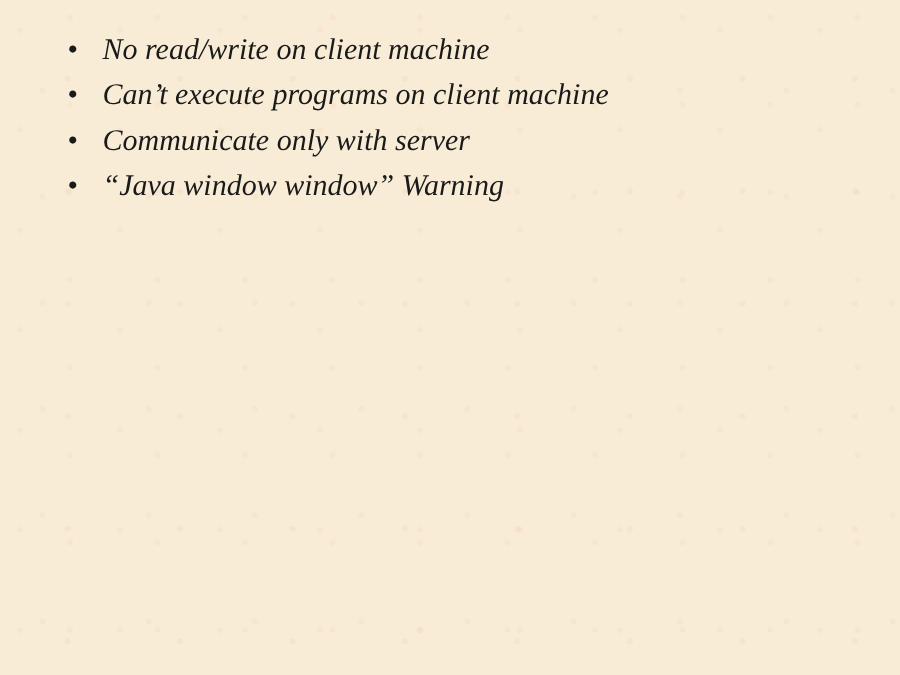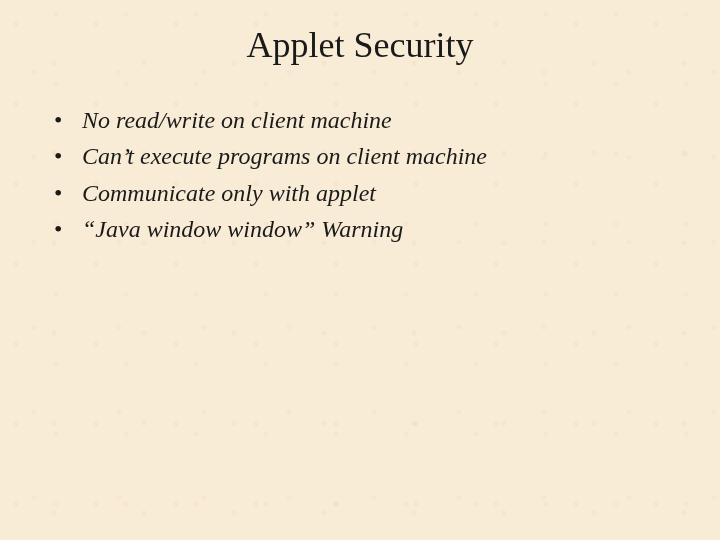--- a/index.html
+++ b/index.html
@@ -50,32 +50,31 @@
     }
     .bullet-text {
       flex: 1;
       font-style: italic;
     }
   </style>
 </head>
 <body>
 
 <div class="slide">
-  <h1 class="title">Applet Security</h1>
   <ul class="bullets">
     <li>
       <span class="bullet-marker">•</span>
       <span class="bullet-text">No read/write on client machine</span>
     </li>
     <li>
       <span class="bullet-marker">•</span>
       <span class="bullet-text">Can’t execute programs on client machine</span>
     </li>
     <li>
       <span class="bullet-marker">•</span>
-      <span class="bullet-text">Communicate only with applet</span>
+      <span class="bullet-text">Communicate only with server</span>
     </li>
     <li>
       <span class="bullet-marker">•</span>
       <span class="bullet-text">“Java window window” Warning</span>
     </li>
   </ul>
 </div>
 
 </body></html>

